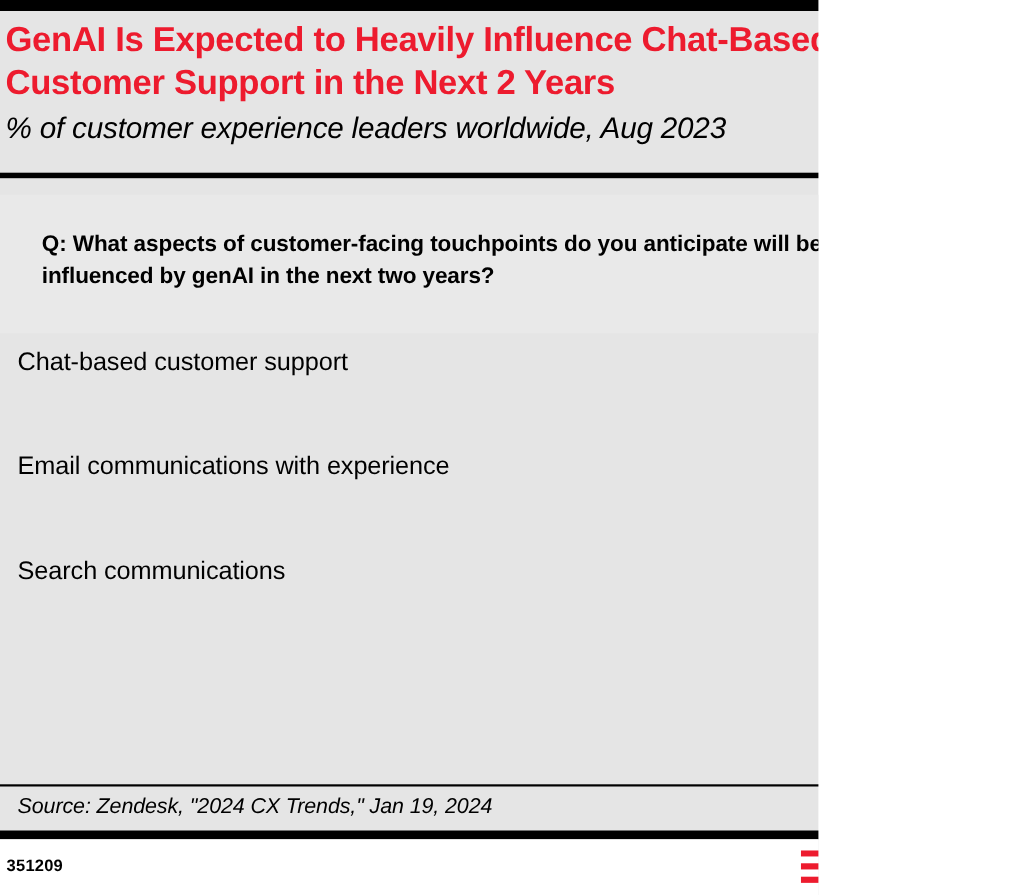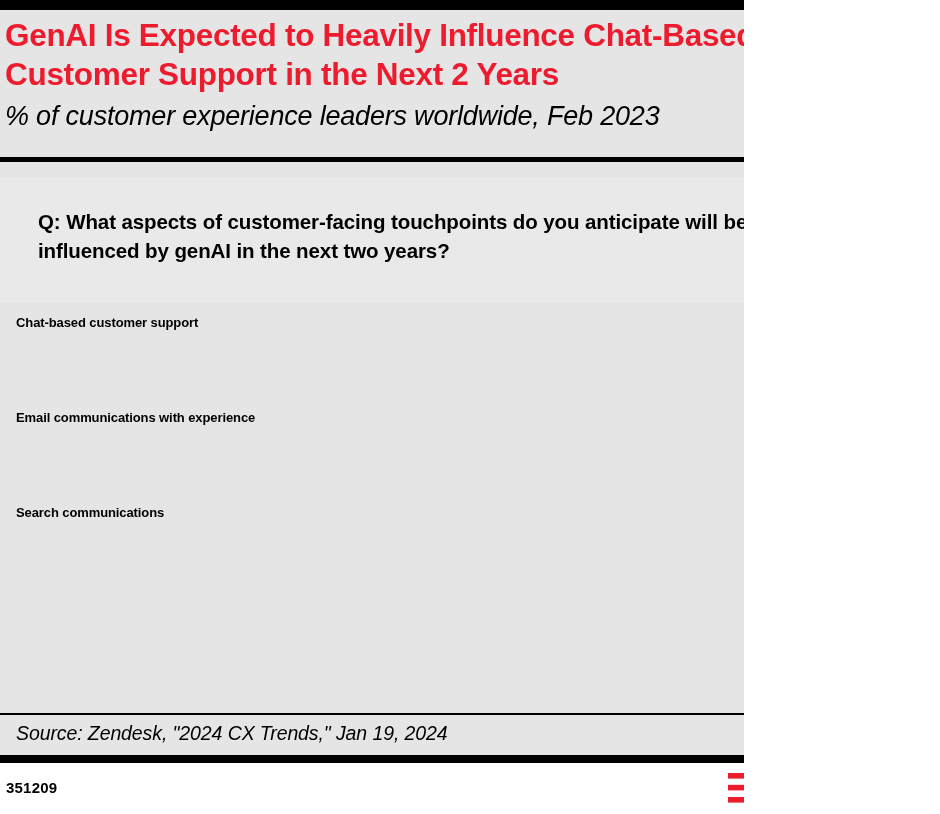--- a/index.html
+++ b/index.html
@@ -63,22 +63,22 @@
     line-height: 29px;
     color: #000000;
     letter-spacing: -0.1px;
   }
 
   
   .bars { position: absolute; left: 0; top: 303px; width: 940px; }
   .bar-group { position: relative; height: 95px; }
   .bar-label {
     position: absolute; left: 16px; top: 12px;
-    font-size: 13px;
-    font-weight: bold;
+    font-size: 23px;
+    font-weight: normal;
     color: #000000;
     letter-spacing: -0.1px;
     white-space: nowrap;
   }
   .bar-track {
     position: absolute; left: 5px; top: 48px;
     height: 47px;
     display: flex; align-items: center;
   }
   .bar-fill { height: 47px; }
@@ -147,21 +147,21 @@
 </head>
 <body>
 
 <div id="chart-card">
 
   <div class="rule-top"></div>
 
   <div class="header">
     <div class="title">GenAI Is Expected to Heavily Influence Chat-Based
 Customer Support in the Next 2 Years</div>
-    <div class="subtitle">% of customer experience leaders worldwide, Feb 2023</div>
+    <div class="subtitle">% of customer experience leaders worldwide, Aug 2023</div>
   </div>
 
   <div class="rule-under-header"></div>
 
   <div class="question-box">
     <div class="question-text">Q: What aspects of customer-facing touchpoints do you anticipate will be heavily influenced by genAI in the next two years?</div>
   </div>
 
   <div class="bars">
 

